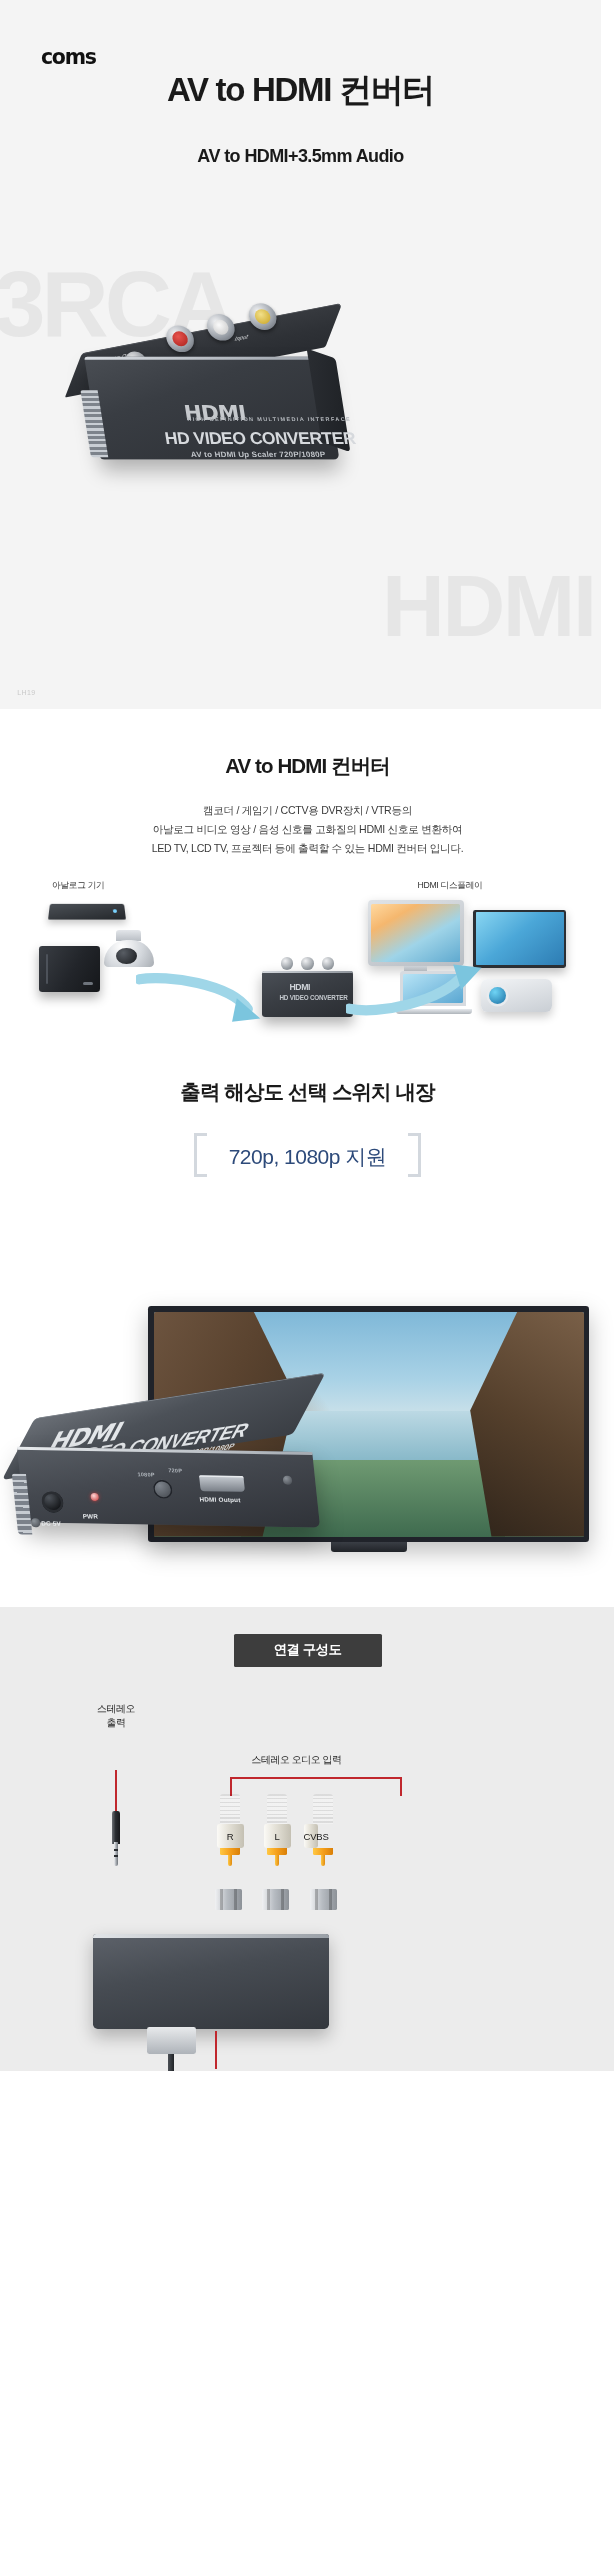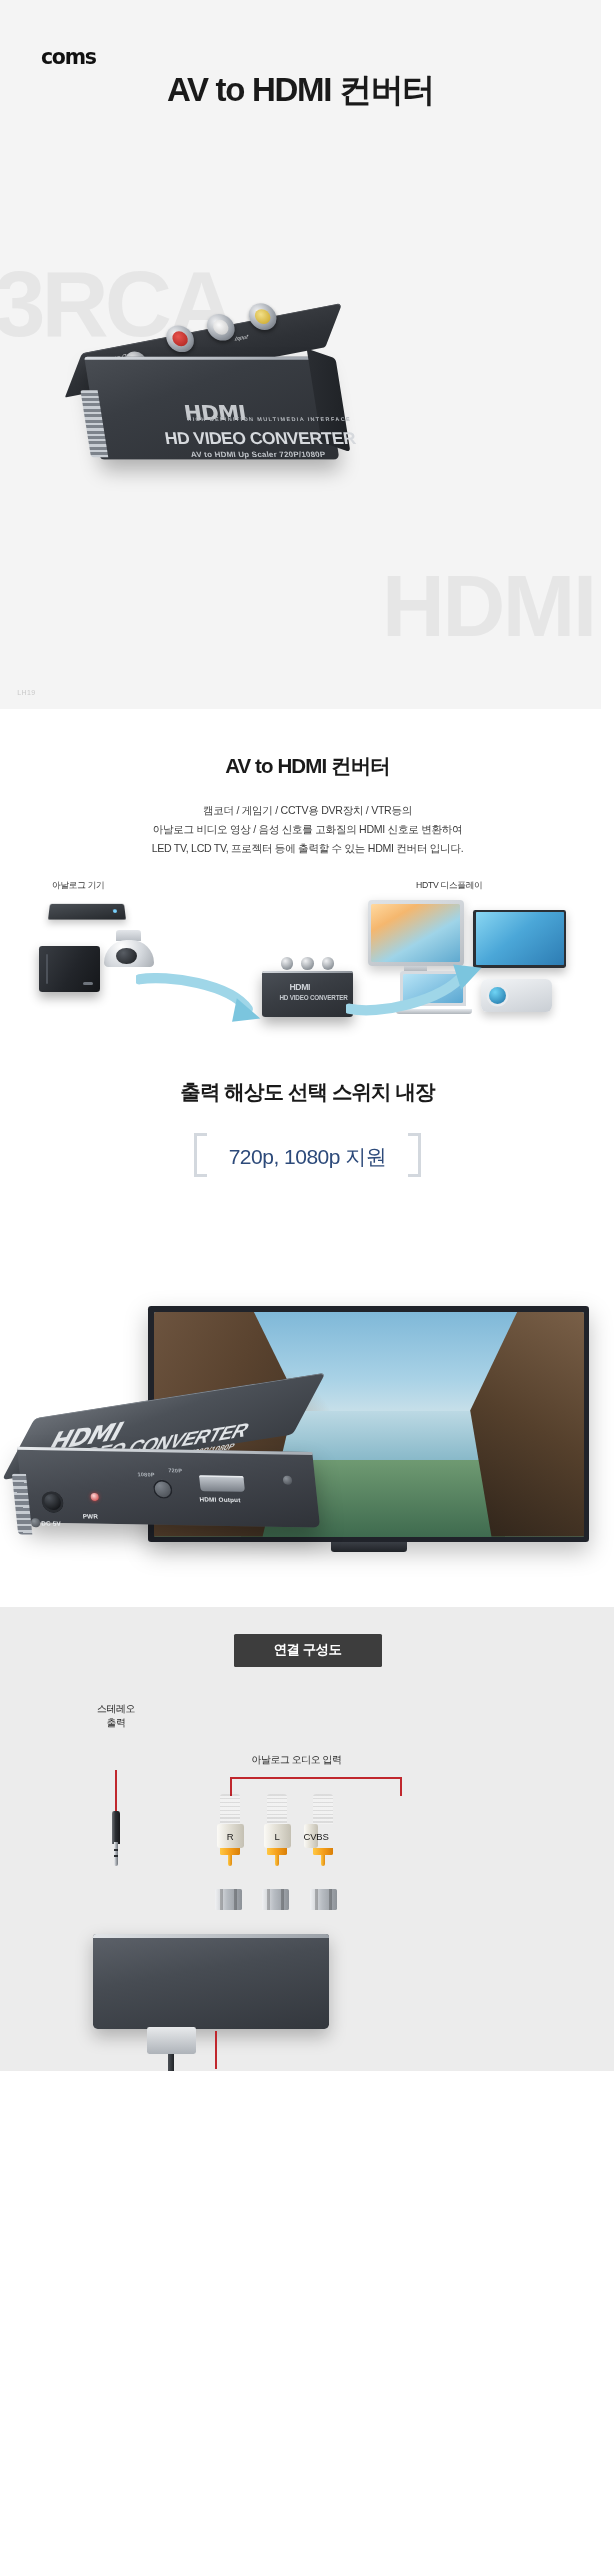--- a/index.html
+++ b/index.html
@@ -717,20 +717,21 @@
 </head>
 <body>
 
 <div class="page">
 
   <section class="hero">
 
     <div class="brand-logo">coms</div>
 
     <h1 class="hero-title">AV to HDMI 컨버터</h1>
+    <h2 class="hero-subtitle">AV to HDMI+3.5mm Audio</h2>
 
     <div class="wm wm-3rca">3RCA</div>
     <div class="wm wm-hdmi">HDMI</div>
     <div class="hero-code">LH19</div>
 
     <div class="hero-device">
       <div class="dev-top"></div>
 
       <div class="dev-port-txt" style="left:46px; top:41px;">Stereo-Out</div>
       <div class="dev-port-txt" style="left:180px; top:41px;">Input</div>
@@ -762,21 +763,21 @@
   <section class="sec sec2">
     <h2 class="sec-head">AV to HDMI 컨버터</h2>
     <p class="sec-body">
       <span>캠코더 / 게임기 / CCTV용 DVR장치 / VTR등의</span><br>
       <span>아날로그 비디오 영상 / 음성 신호를 고화질의 HDMI 신호로 변환하여</span><br>
       <span>LED TV, LCD TV, 프로젝터 등에 출력할 수 있는 HDMI 컨버터 입니다.</span>
     </p>
 
     <div class="flow">
       <div class="flow-label fl-left">아날로그 기기</div>
-      <div class="flow-label fl-right">HDTV 디스플레이</div>
+      <div class="flow-label fl-right">HDMI 디스플레이</div>
 
       <div class="src-console"></div>
       <div class="src-cam">
         <span class="mount"></span>
           <span class="dome"></span>
           <span class="eye"></span>
       </div>
       <div class="src-ps"></div>
 
       <div class="disp-monitor">
@@ -874,21 +875,21 @@
         <span>스테레오</span><br>
         <span>출력</span>
       </div>
 
       <div class="jack35">
         <span class="wire"></span>
           <span class="body"></span>
           <span class="tip"></span>
       </div>
 
-      <div class="dg-label dg-analog">아날로그 오디오 입력</div>
+      <div class="dg-label dg-analog">스테레오 오디오 입력</div>
 
       <span class="dg-red-line" style="left:230px; top:79px; width:172px; height:1.6px;"></span>
       <span class="dg-red-line" style="left:230px; top:79px; width:1.6px; height:19px;"></span>
       <span class="dg-red-line" style="left:400px; top:79px; width:1.6px; height:19px;"></span>
 
       <div class="rca-plug" style="left:216px; top:96px;">
         <div class="barrel"></div>
         <div class="collar">
             <b>R</b>
           </div>

